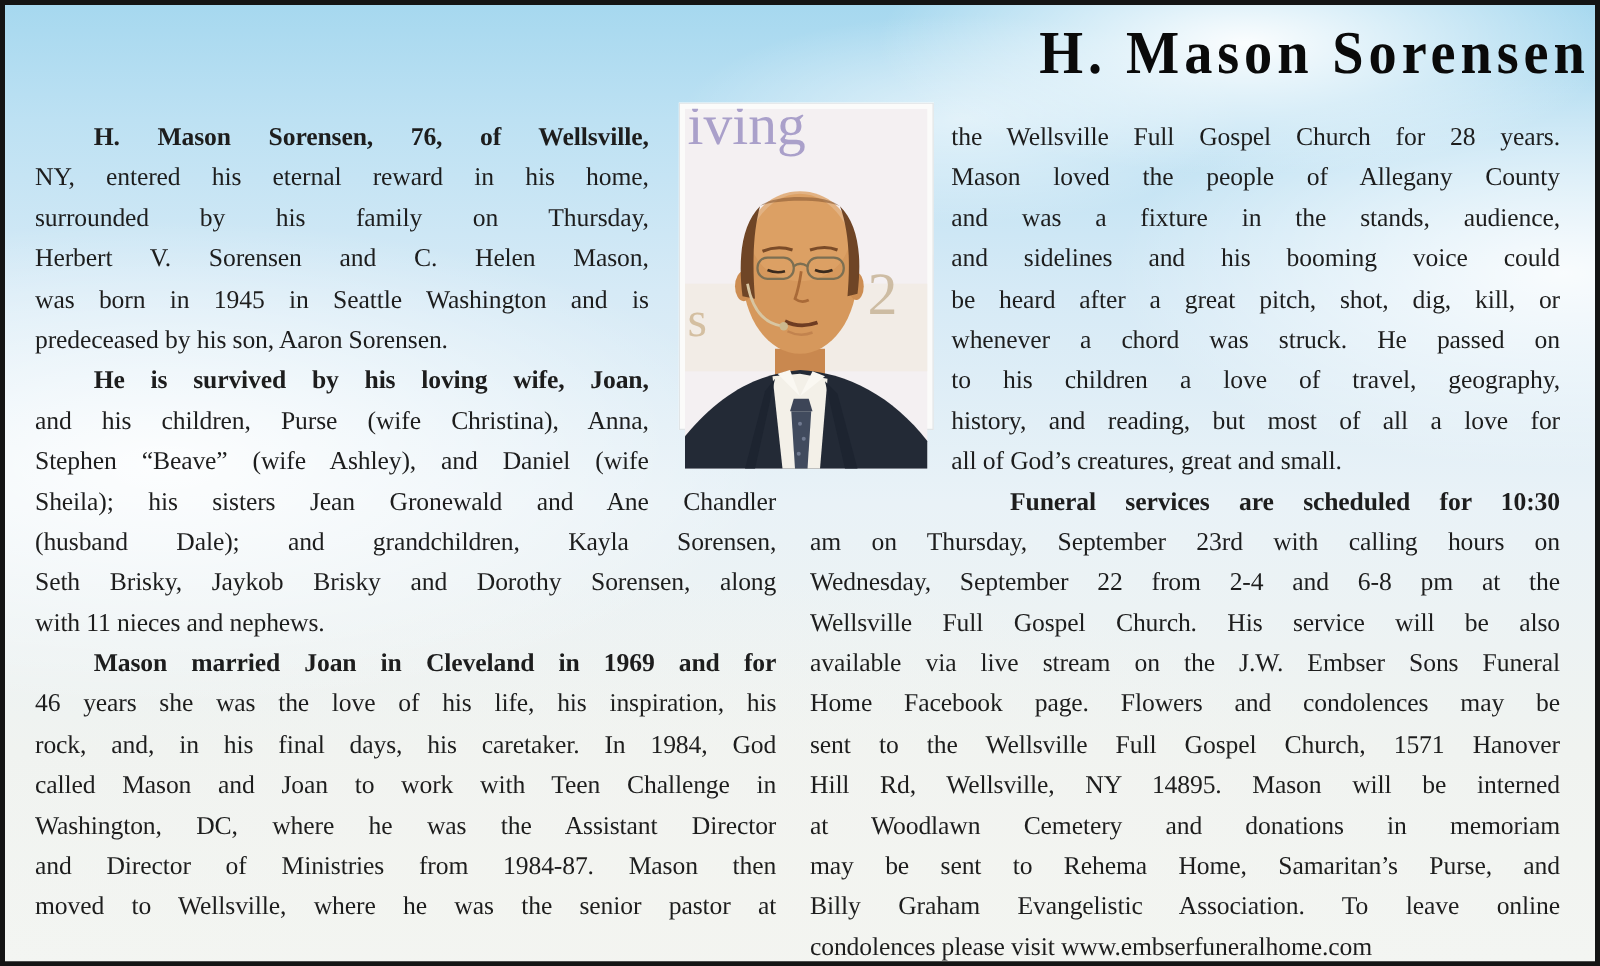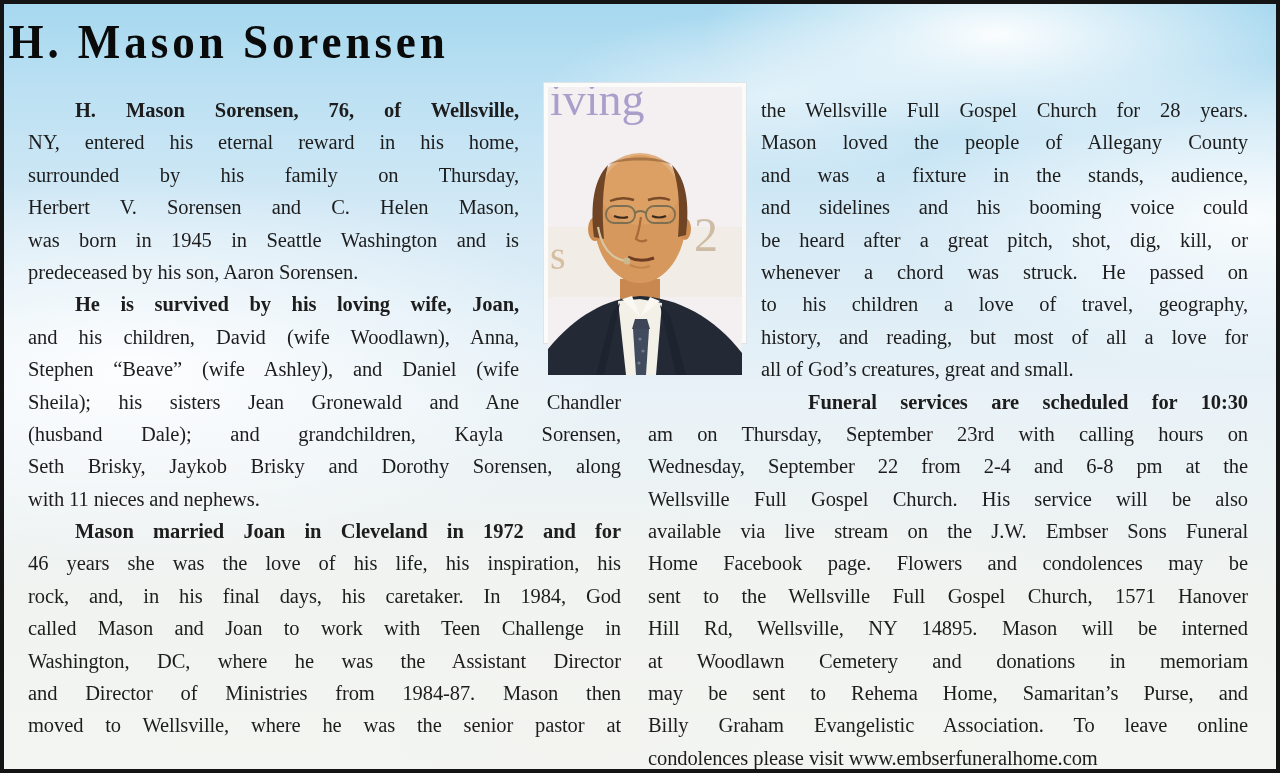--- a/index.html
+++ b/index.html
@@ -13,21 +13,21 @@
     font-family: "Liberation Serif", serif;
     color: #1d1d1d;
     background:
       radial-gradient(ellipse 420px 150px at 78% 4%, rgba(255,255,255,0.95), rgba(255,255,255,0) 70%),
       radial-gradient(ellipse 500px 220px at 98% 28%, rgba(255,255,255,0.85), rgba(255,255,255,0) 72%),
       radial-gradient(ellipse 320px 120px at 60% 12%, rgba(255,255,255,0.55), rgba(255,255,255,0) 70%),
       radial-gradient(ellipse 650px 260px at 10% 48%, rgba(255,255,255,0.9), rgba(255,255,255,0) 75%),
       radial-gradient(ellipse 800px 340px at 45% 95%, rgba(243,244,240,0.95), rgba(243,244,240,0) 80%),
       linear-gradient(180deg, #a6d8ef 0%, #bde1f3 12%, #d6eaf6 30%, #e9f2f7 52%, #f0f3f0 78%, #f3f5f2 100%);
   }
-  .title-wrap { padding-top: 12px; height: 62px; text-align: left; }
+  .title-wrap { padding-top: 12px; height: 62px; text-align: right; }
   .title {
     display: inline-block;
     font-weight: bold;
     font-size: 46px;
     line-height: 50px;
     letter-spacing: 4px;
     color: #0a0a0a;
     transform: scale(0.98, 1.06);
     transform-origin: center top;
   }
@@ -79,27 +79,27 @@
   <div class="cols">
     <div class="col col-left">
       <div class="spacer-left"></div>
     <div class="line indent">H. Mason Sorensen, 76, of Wellsville,</div>
         <div class="line">NY, entered his eternal reward in his home,</div>
         <div class="line">surrounded by his family on Thursday,</div>
         <div class="line">Herbert V. Sorensen and C. Helen Mason,</div>
         <div class="line">was born in 1945 in Seattle Washington and is</div>
         <div class="line noj">predeceased by his son, Aaron Sorensen.</div>
         <div class="line indent">He is survived by his loving wife, Joan,</div>
-        <div class="line">and his children, David (wife Woodlawn), Anna,</div>
+        <div class="line">and his children, Purse (wife Christina), Anna,</div>
         <div class="line">Stephen “Beave” (wife Ashley), and Daniel (wife</div>
         <div class="line">Sheila); his sisters Jean Gronewald and Ane Chandler</div>
         <div class="line">(husband Dale); and grandchildren, Kayla Sorensen,</div>
         <div class="line">Seth Brisky, Jaykob Brisky and Dorothy Sorensen, along</div>
         <div class="line noj">with 11 nieces and nephews.</div>
-        <div class="line indent">Mason married Joan in Cleveland in 1972 and for</div>
+        <div class="line indent">Mason married Joan in Cleveland in 1969 and for</div>
         <div class="line">46 years she was the love of his life, his inspiration, his</div>
         <div class="line">rock, and, in his final days, his caretaker. In 1984, God</div>
         <div class="line">called Mason and Joan to work with Teen Challenge in</div>
         <div class="line">Washington, DC, where he was the Assistant Director</div>
         <div class="line">and Director of Ministries from 1984-87. Mason then</div>
         <div class="line">moved to Wellsville, where he was the senior pastor at</div>
       </div>
     <div class="col col-right">
       <div class="spacer-right"></div>
     <div class="line">the Wellsville Full Gospel Church for 28 years.</div>

